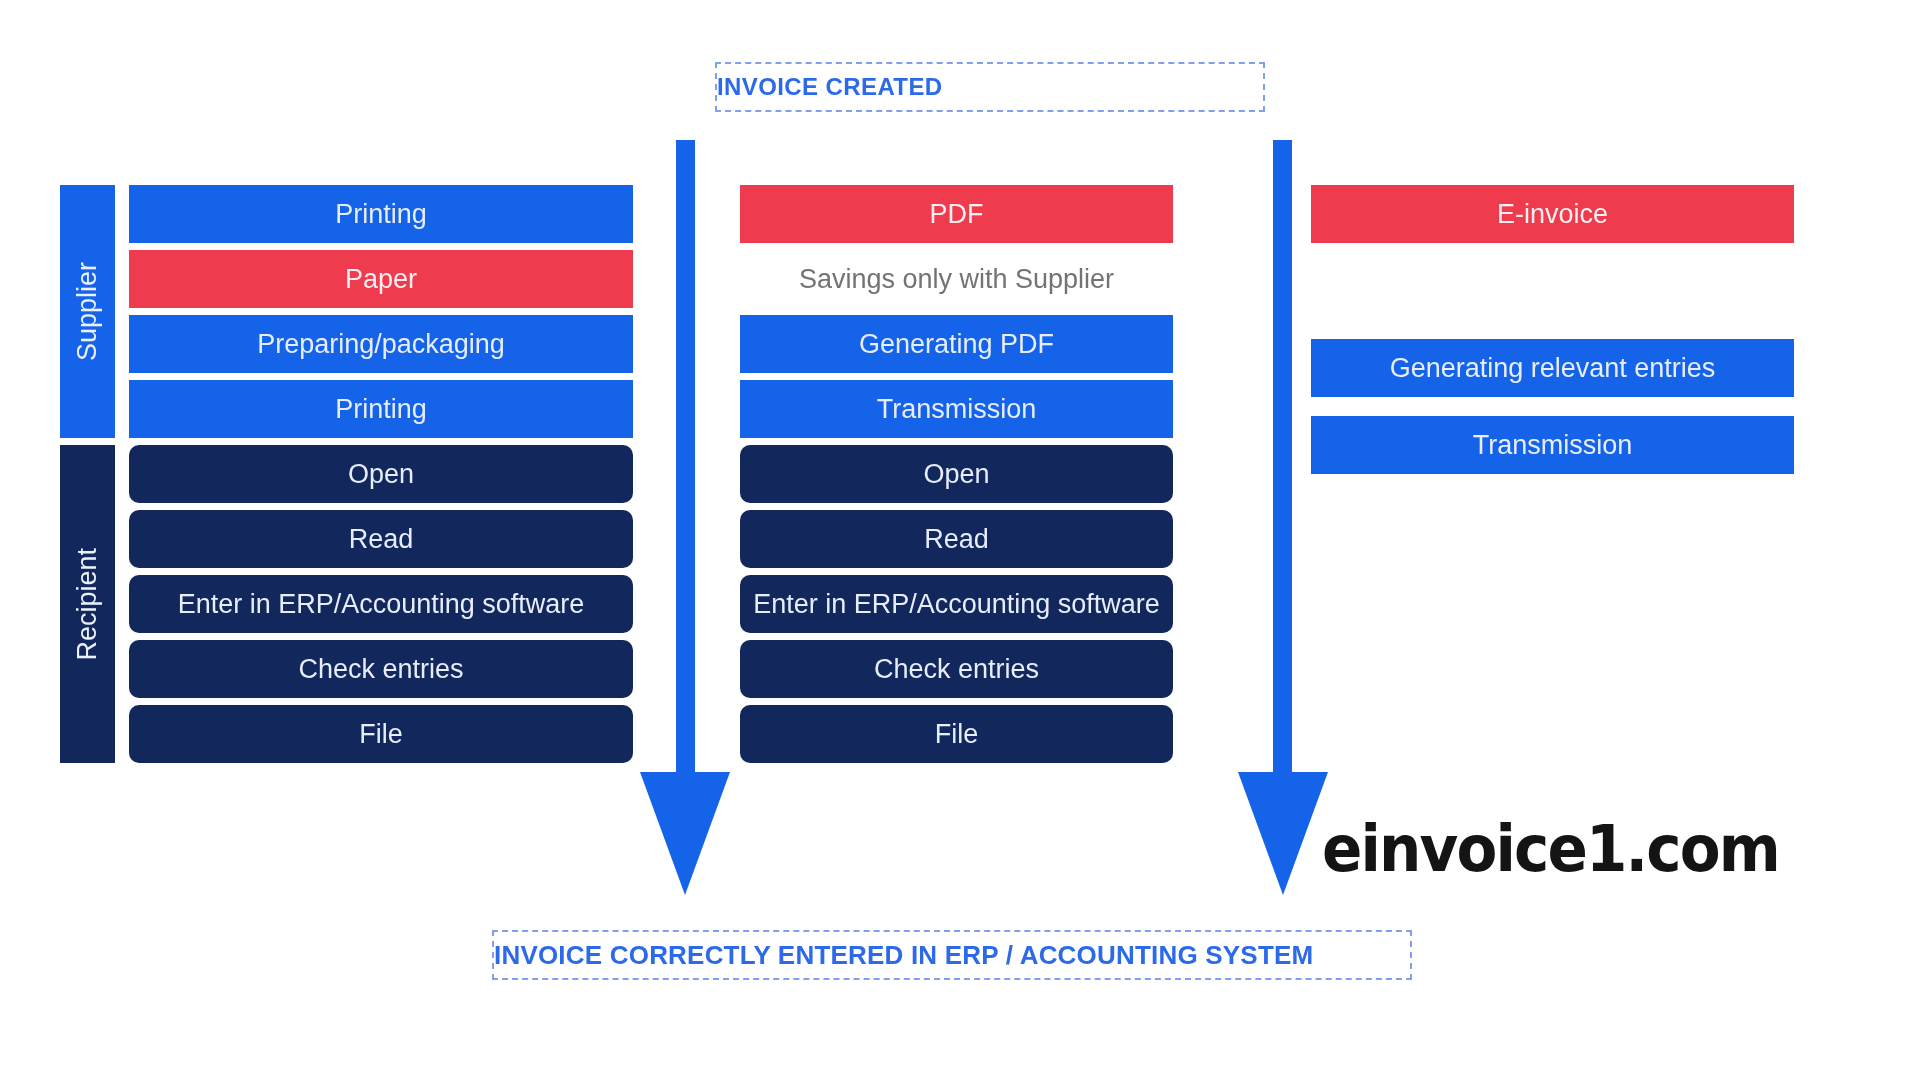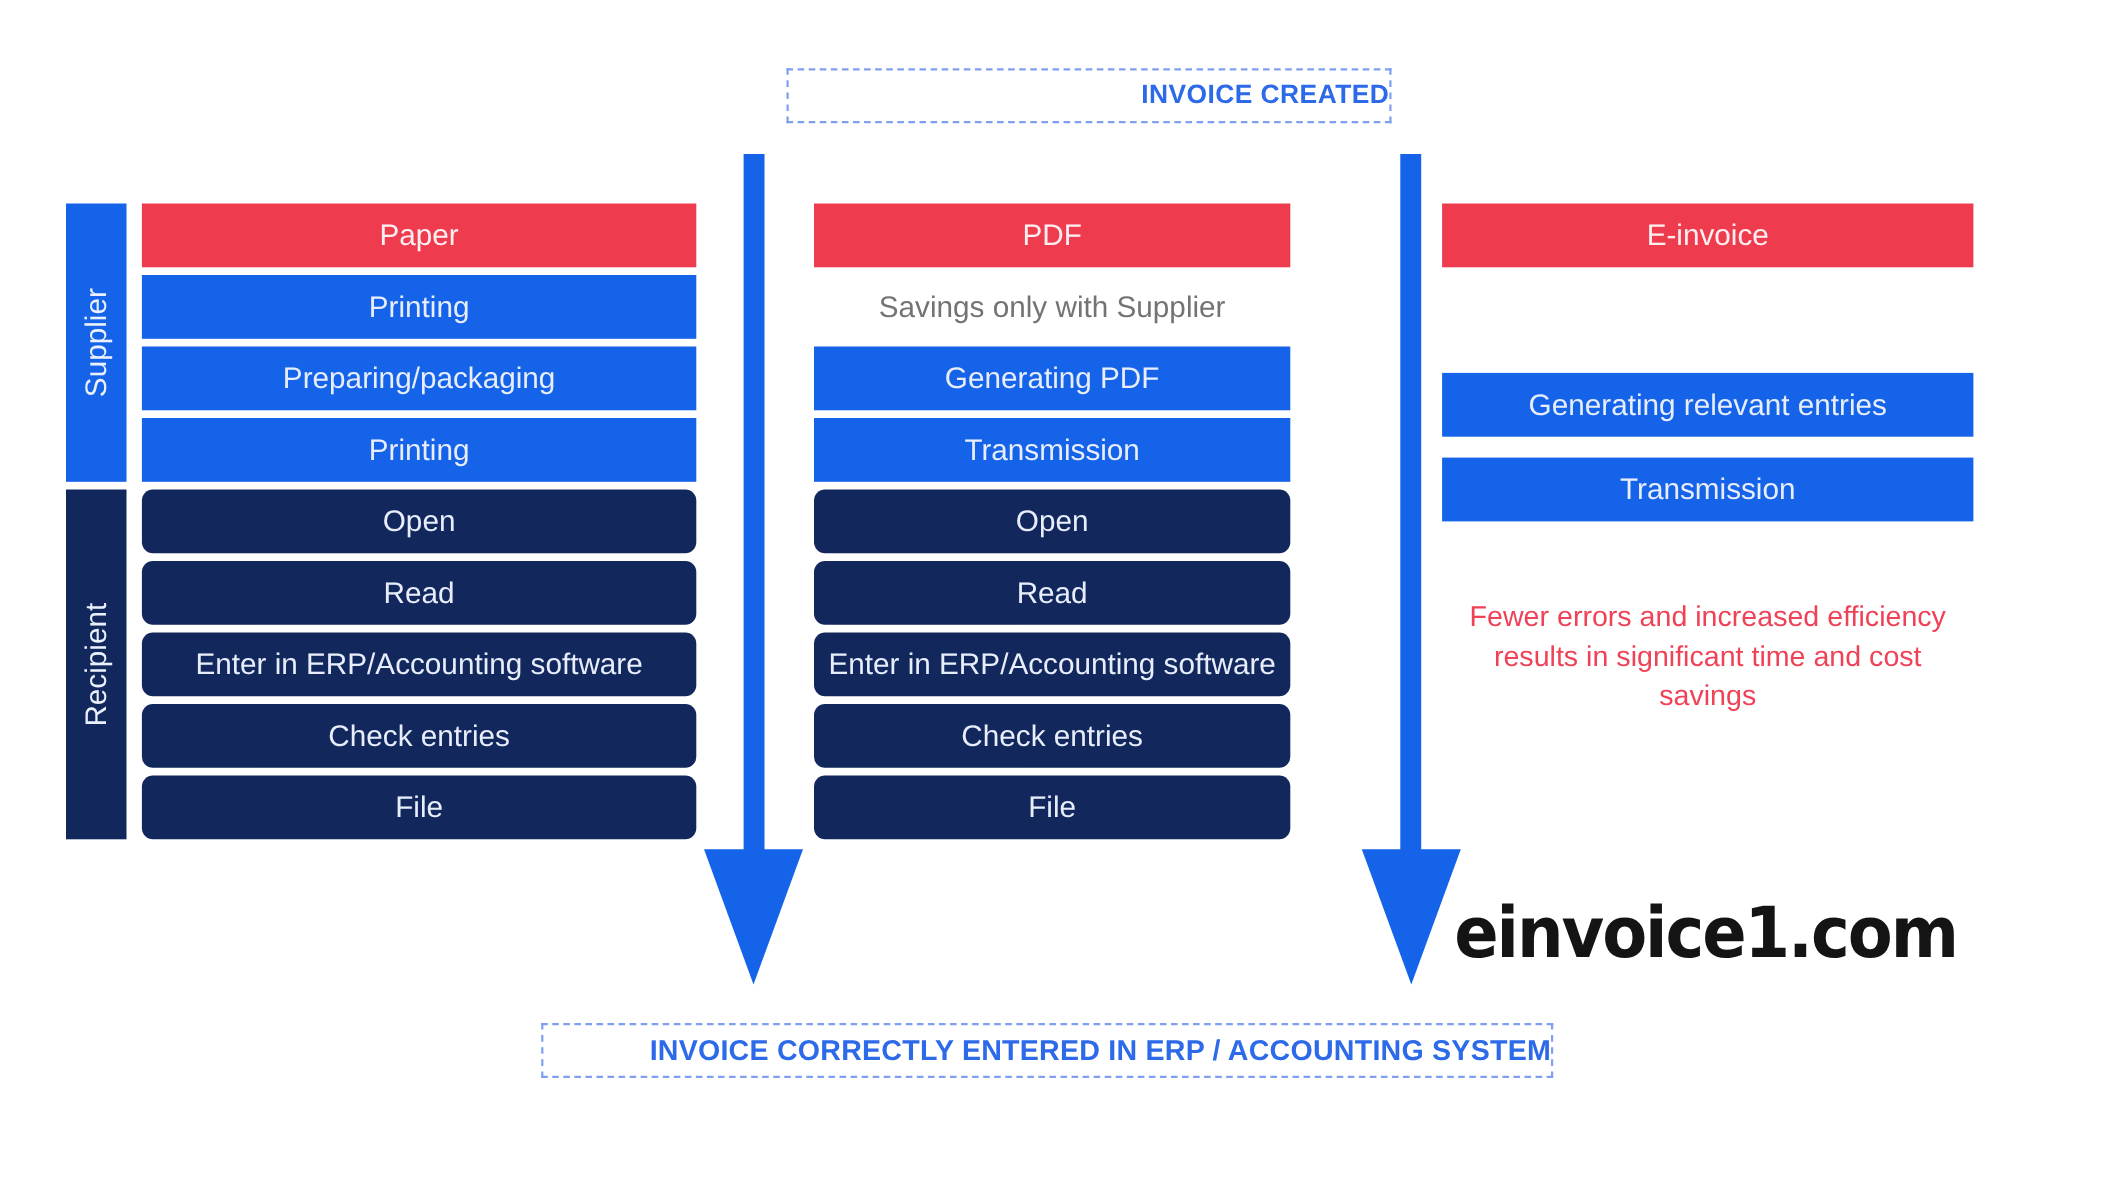--- a/index.html
+++ b/index.html
@@ -4,21 +4,21 @@
 <style>
   * { margin:0; padding:0; box-sizing:border-box; }
   body { background:#ffffff; }
   .canvas {
     position:relative; width:1920px; height:1080px; background:#ffffff;
     font-family:"Liberation Sans", sans-serif; overflow:hidden;
   }
   
   .dotted-box {
     position:absolute; border:2px dashed #7f9ff0; background:#ffffff;
-    display:flex; align-items:center; justify-content:flex-end;
+    display:flex; align-items:center; justify-content:flex-start;
     color:#2d6ae9; font-weight:700;
   }
   .top-box { left:715px; top:62px; width:550px; height:50px; font-size:24px; letter-spacing:0.4px; }
   .bottom-box { left:492px; top:930px; width:920px; height:50px; font-size:26px; letter-spacing:0.2px; }
 
   
   .arrow-shaft { position:absolute; top:140px; width:19px; height:638px; background:#1463e9; }
   .shaft-1 { left:676px; }
   .shaft-2 { left:1273px; }
   .arrow-head {
@@ -82,22 +82,22 @@
   <div class="arrow-head head-2"></div>
 
   <div class="side-label supplier-label">
     <span>Supplier</span>
   </div>
   <div class="side-label recipient-label">
     <span>Recipient</span>
   </div>
 
   <div class="col col-1">
+    <div class="bar bar-blue">Printing</div>
     <div class="bar bar-red">Paper</div>
-    <div class="bar bar-blue">Printing</div>
     <div class="bar bar-blue">Preparing/packaging</div>
     <div class="bar bar-blue">Printing</div>
     <div class="bar bar-navy">Open</div>
     <div class="bar bar-navy">Read</div>
     <div class="bar bar-navy">Enter in ERP/Accounting software</div>
     <div class="bar bar-navy">Check entries</div>
     <div class="bar bar-navy">File</div>
   </div>
 
   <div class="col col-2">
@@ -110,21 +110,20 @@
     <div class="bar bar-navy">Enter in ERP/Accounting software</div>
     <div class="bar bar-navy">Check entries</div>
     <div class="bar bar-navy">File</div>
   </div>
 
   <div class="col col-3">
     <div class="bar bar-red">E-invoice</div>
     <div class="spacer-row"></div>
     <div class="bar bar-blue">Generating relevant entries</div>
     <div class="bar bar-blue">Transmission</div>
-    <div class="col3-note">Fewer errors and increased efficiency results in significant time and cost savings</div>
   </div>
 
   <div class="watermark">einvoice1.com</div>
 
   <div class="dotted-box bottom-box">
     <span>INVOICE CORRECTLY ENTERED IN ERP / ACCOUNTING SYSTEM</span>
   </div>
 
 </div>
 

